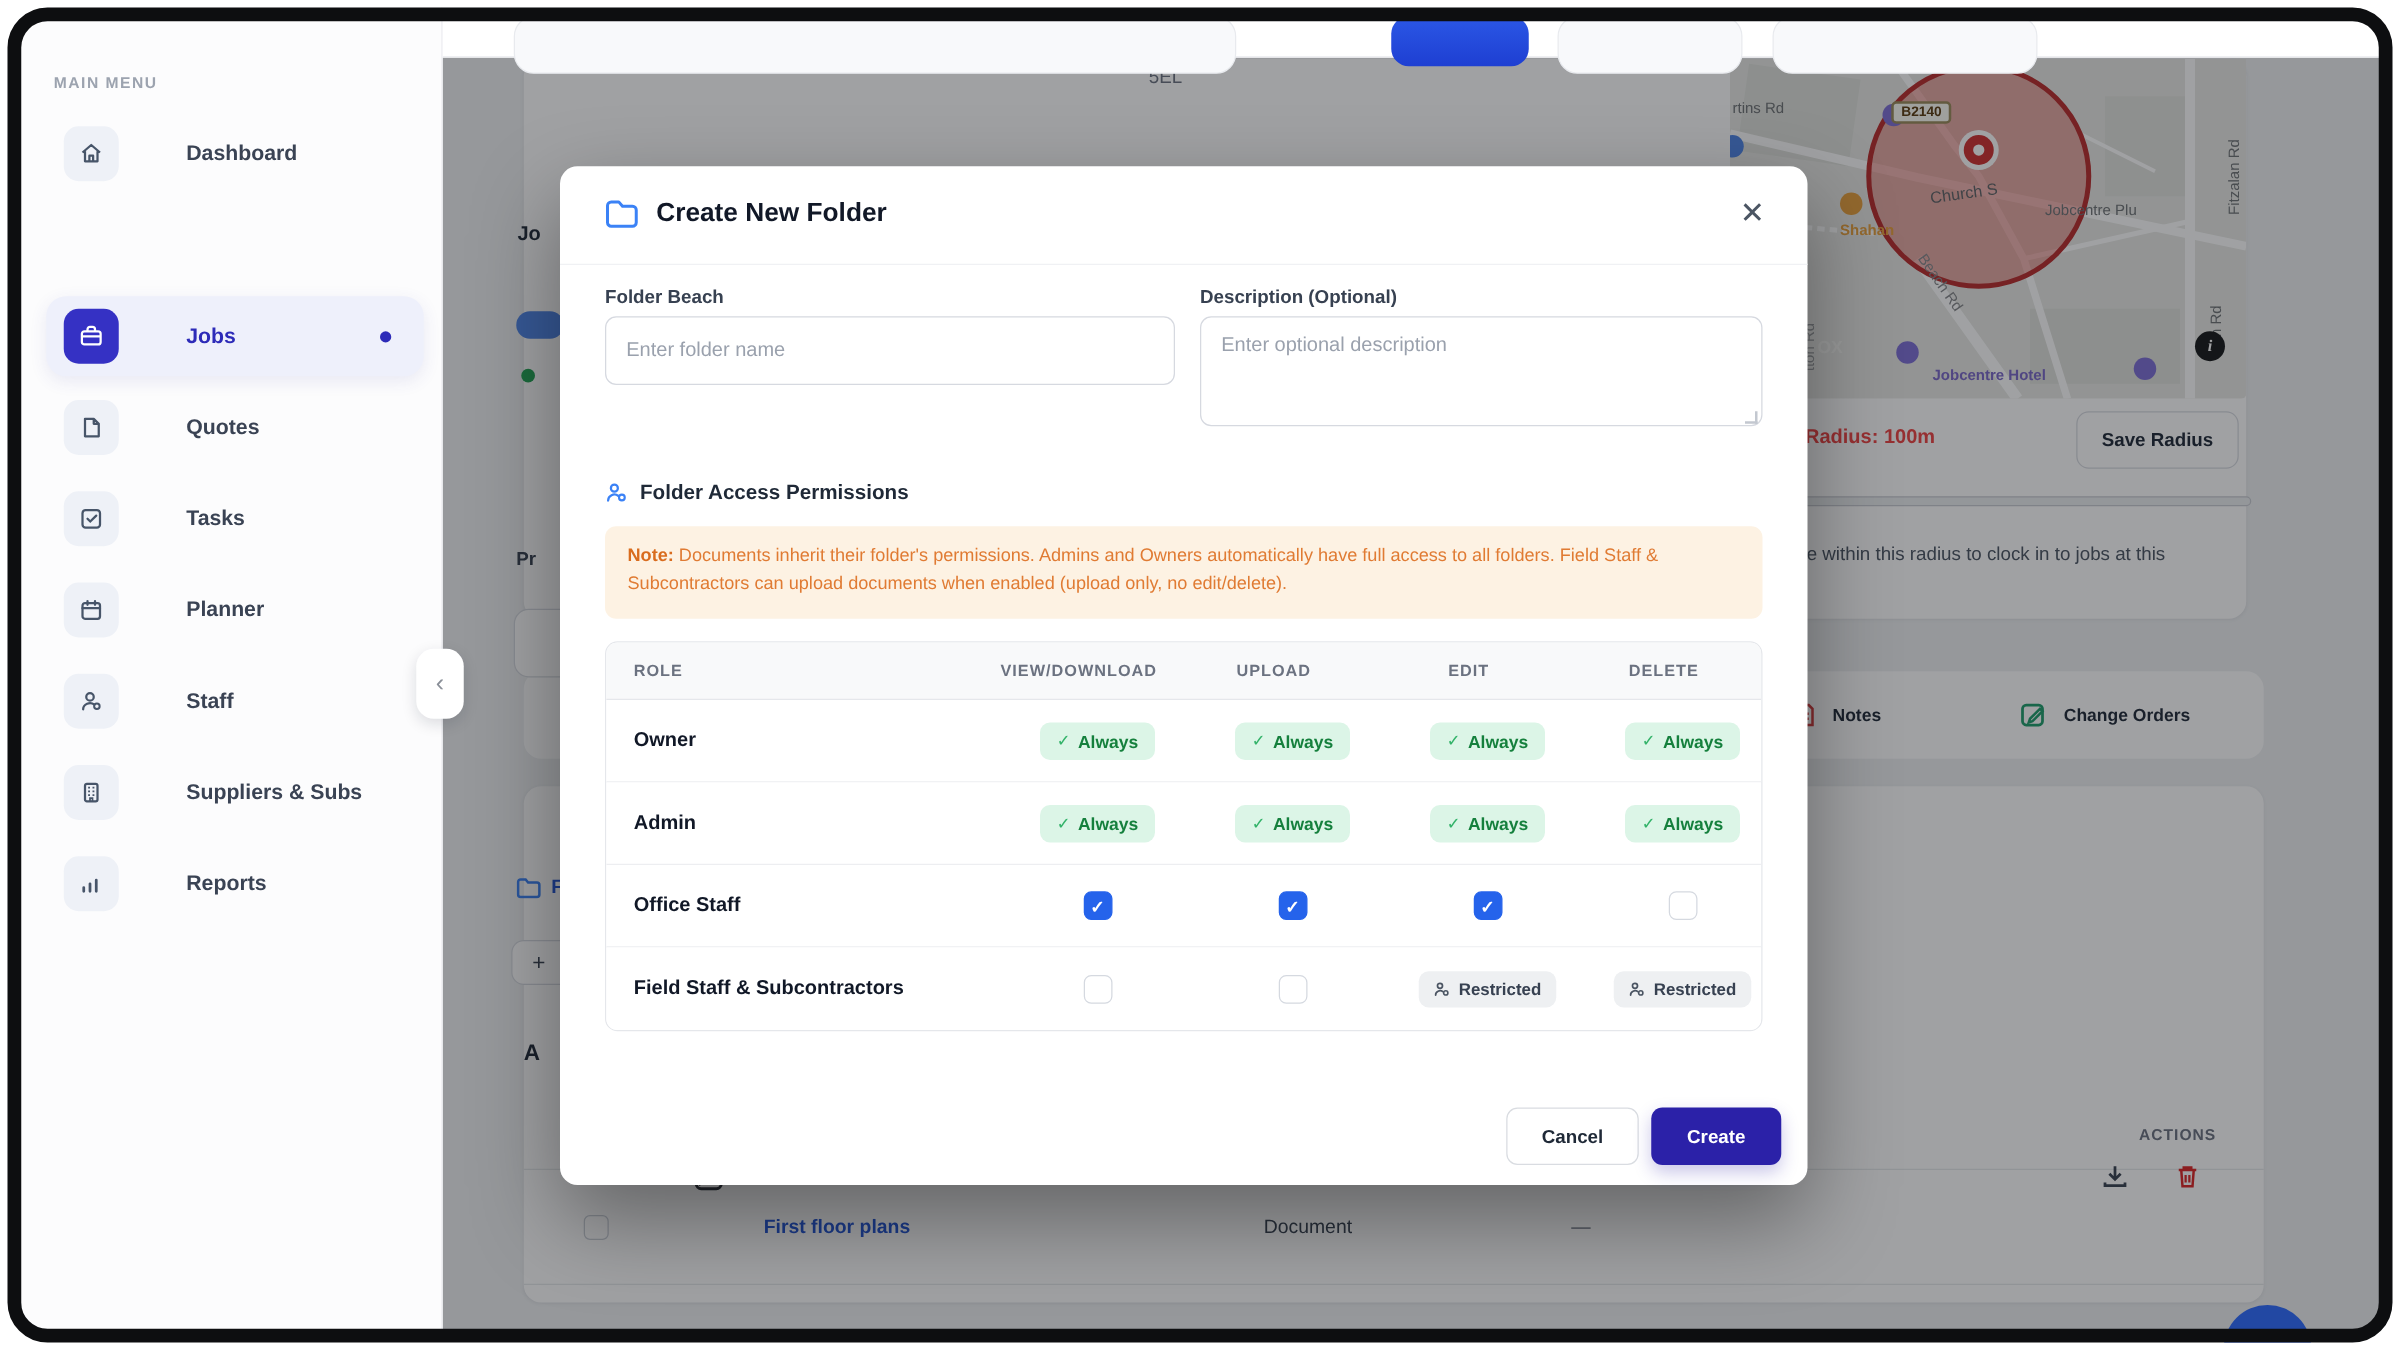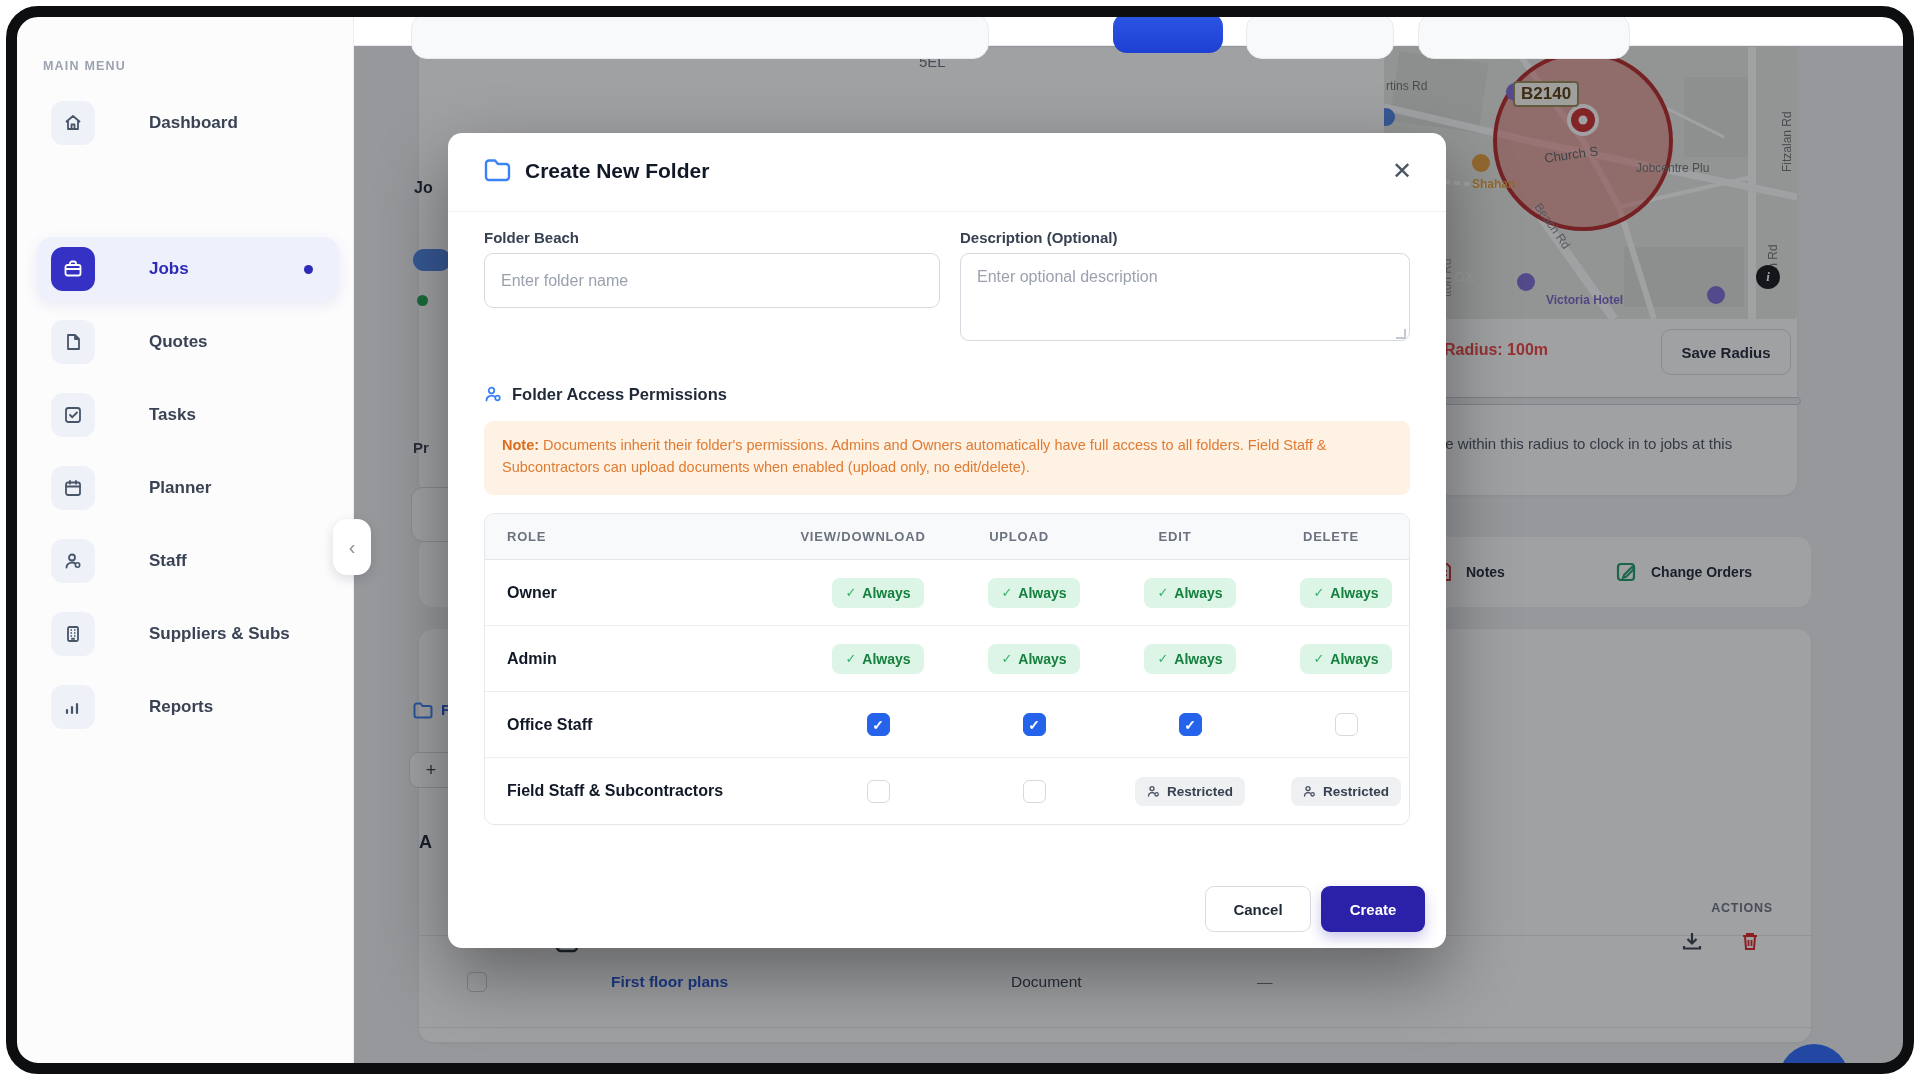--- a/index.html
+++ b/index.html
@@ -15,21 +15,21 @@
 
   .topbar { position:absolute; left:365px; top:0; width:1555px; height:57px; background:#fff; border-bottom:1px solid #e9eaee; z-index:30; }
   .tb-pill { position:absolute; background:#f8f9fb; border:1px solid #e8eaee; border-radius:16px; height:46px; top:24px; }
   .tb-btn-blue { position:absolute; left:759px; top:24px; width:110px; height:40px; border-radius:14px; background:linear-gradient(#2b57e6,#1e3fd2); }
 
   .page-code { position:absolute; left:930px; top:64px; font-size:15px; color:#6b7280; z-index:5; }
 
   
   .map-wrap { position:absolute; left:1395px; top:58px; width:413px; height:272px; overflow:hidden; border-radius:0 0 4px 4px; z-index:5; }
   .map-label { position:absolute; font-size:12px; color:#6f7376; white-space:nowrap; }
-  .road-badge { position:absolute; left:129px; top:34px; font-size:17px; font-weight:700; color:#5a3b10; background:#fdfdf5; border:2px solid #9a8b5a; border-radius:4px; padding:1px 6px; }
+  .road-badge { position:absolute; left:129px; top:34px; font-size:11px; font-weight:700; color:#5a3b10; background:#fdfdf5; border:2px solid #9a8b5a; border-radius:4px; padding:1px 6px; }
   .info-btn { position:absolute; left:372px; top:218px; width:24px; height:24px; border-radius:50%; background:#17181a; color:#fff; font-size:13px; font-weight:700; display:flex; align-items:center; justify-content:center; font-family:"Liberation Serif", serif; font-style:italic; }
 
   .radius-row-label { position:absolute; left:1455px; top:352px; font-size:16px; font-weight:700; color:#ef4444; z-index:5; }
   .save-radius-btn { position:absolute; left:1672px; top:340px; width:130px; height:46px; background:#fff; border:1px solid #d8dbe1; border-radius:10px; font-size:15px; font-weight:700; color:#1f2937; display:flex; align-items:center; justify-content:center; z-index:5; }
   .slider-track { position:absolute; left:1450px; top:408px; width:362px; height:8px; border-radius:5px; background:#eceef1; border:1px solid #c9ccd2; z-index:5; }
   .radius-hint { position:absolute; left:1448px; top:446px; font-size:15px; color:#4b5563; z-index:5; }
 
   .tabs-bar { position:absolute; left:430px; top:548px; width:1392px; height:70px; background:#fff; border-radius:14px; z-index:5; }
   .tab { position:absolute; top:0; height:70px; display:flex; align-items:center; gap:12px; font-size:14px; font-weight:700; color:#1f2937; }
 
@@ -65,21 +65,21 @@
   .nav-tile { width:44px; height:44px; margin-left:14px; border-radius:12px; background:#eef1f7; display:flex; align-items:center; justify-content:center; color:#475569; }
   .nav-text { margin-left:22px; font-size:17px; font-weight:700; color:#3a4354; }
   .nav-item.active { background:#eef0fb; box-shadow:0 4px 14px rgba(60,60,160,.10); }
   .nav-item.active .nav-tile { background:#3531c4; color:#fff; }
   .nav-item.active .nav-text { color:#2d2bb8; }
   .nav-dot { position:absolute; right:26px; width:9px; height:9px; border-radius:50%; background:#2d2bb8; }
   .collapse-btn { position:absolute; left:344px; top:530px; width:38px; height:56px; background:#fff; border-radius:14px; box-shadow:0 4px 12px rgba(16,24,40,.14); display:flex; align-items:center; justify-content:center; color:#8a8f98; font-size:20px; z-index:45; }
 
   
   .modal { position:absolute; left:459px; top:144px; width:998px; height:815px; background:#fff; border-radius:14px; box-shadow:0 28px 70px rgba(0,0,0,.38); z-index:60; }
-  .modal-title-row { position:absolute; left:36px; top:26px; display:flex; align-items:flex-start; gap:14px; }
+  .modal-title-row { position:absolute; left:36px; top:26px; display:flex; align-items:center; gap:14px; }
   .modal-title { font-size:21px; font-weight:700; color:#111827; }
   .modal-close { position:absolute; right:34px; top:26px; font-size:24px; color:#4b5563; line-height:1; cursor:default; }
   .modal-divider { position:absolute; left:0; top:78px; width:100%; height:1px; background:#f0f1f4; }
 
   .field-label { position:absolute; top:96px; font-size:15px; font-weight:700; color:#374151; }
   .m-input { position:absolute; top:120px; height:55px; border:1px solid #d6d9e0; border-radius:9px; font-size:16px; color:#111827; padding:0 16px; font-family:"Liberation Sans", sans-serif; outline:none; }
   .m-textarea { position:absolute; top:120px; height:88px; border:1px solid #d6d9e0; border-radius:9px; font-size:16px; color:#111827; padding:14px 16px; font-family:"Liberation Sans", sans-serif; outline:none; resize:none; }
   .m-input::placeholder, .m-textarea::placeholder { color:#9aa1ad; }
   .resize-grip { position:absolute; left:948px; top:196px; width:10px; height:10px; border-right:2px solid #c3c8d0; border-bottom:2px solid #c3c8d0; }
 
@@ -150,21 +150,21 @@
       <circle cx="332" cy="248" r="9" fill="#7d6fd6"></circle>
     </svg>
     <span class="road-badge">B2140</span>
     <span class="map-label" style="left:2px; top:32px;">rtins Rd</span>
     <span class="map-label" style="left:160px; top:100px; transform:rotate(-8deg); font-size:13px; color:#5f6366;">Church S</span>
     <span class="map-label" style="left:252px; top:114px;">Jobcentre Plu</span>
     <span class="map-label vlabel" style="left:396px; top:125px; transform:rotate(-90deg);">Fitzalan Rd</span>
     <span class="map-label" style="left:88px; top:130px; color:#e8a03c; font-weight:700;">Shahan</span>
     <span class="map-label" style="left:142px; top:172px; transform:rotate(55deg); color:#85878a;">Beach Rd</span>
     <span class="map-label vlabel" style="left:382px; top:232px; transform:rotate(-90deg);">lan Rd</span>
-    <span class="map-label" style="left:162px; top:246px; color:#7b68c9; font-weight:700;">Victoria Hotel</span>
+    <span class="map-label" style="left:162px; top:246px; color:#7b68c9; font-weight:700;">Jobcentre Hotel</span>
     <span class="map-label vlabel" style="left:56px; top:250px; transform:rotate(-90deg); color:#9a9c9e;">tton Rd</span>
     <span class="map-label" style="left:70px; top:222px; color:#f4f4f0; font-weight:700; font-size:14px;">OX</span>
     <div class="info-btn">i</div>
   </div>
 
   <div class="radius-row-label">Radius: 100m</div>
   <div class="save-radius-btn">Save Radius</div>
   <div class="slider-track"></div>
   <div class="radius-hint">be within this radius to clock in to jobs at this</div>
 

